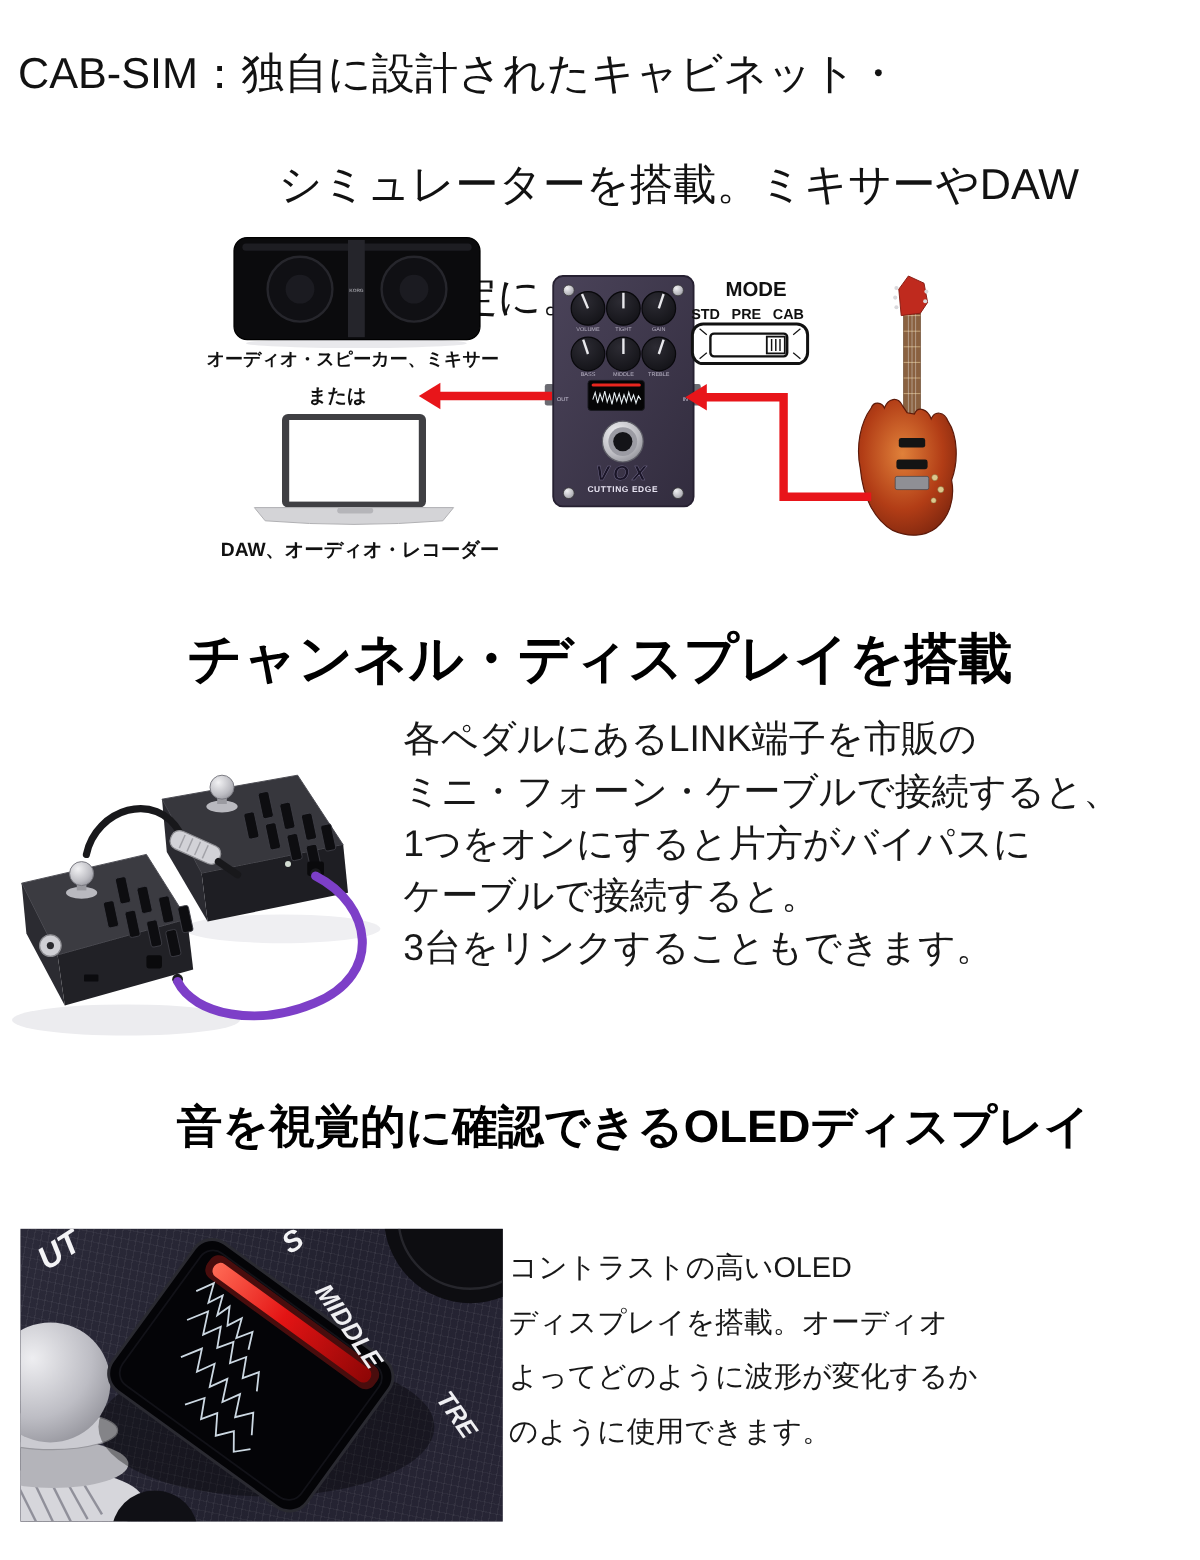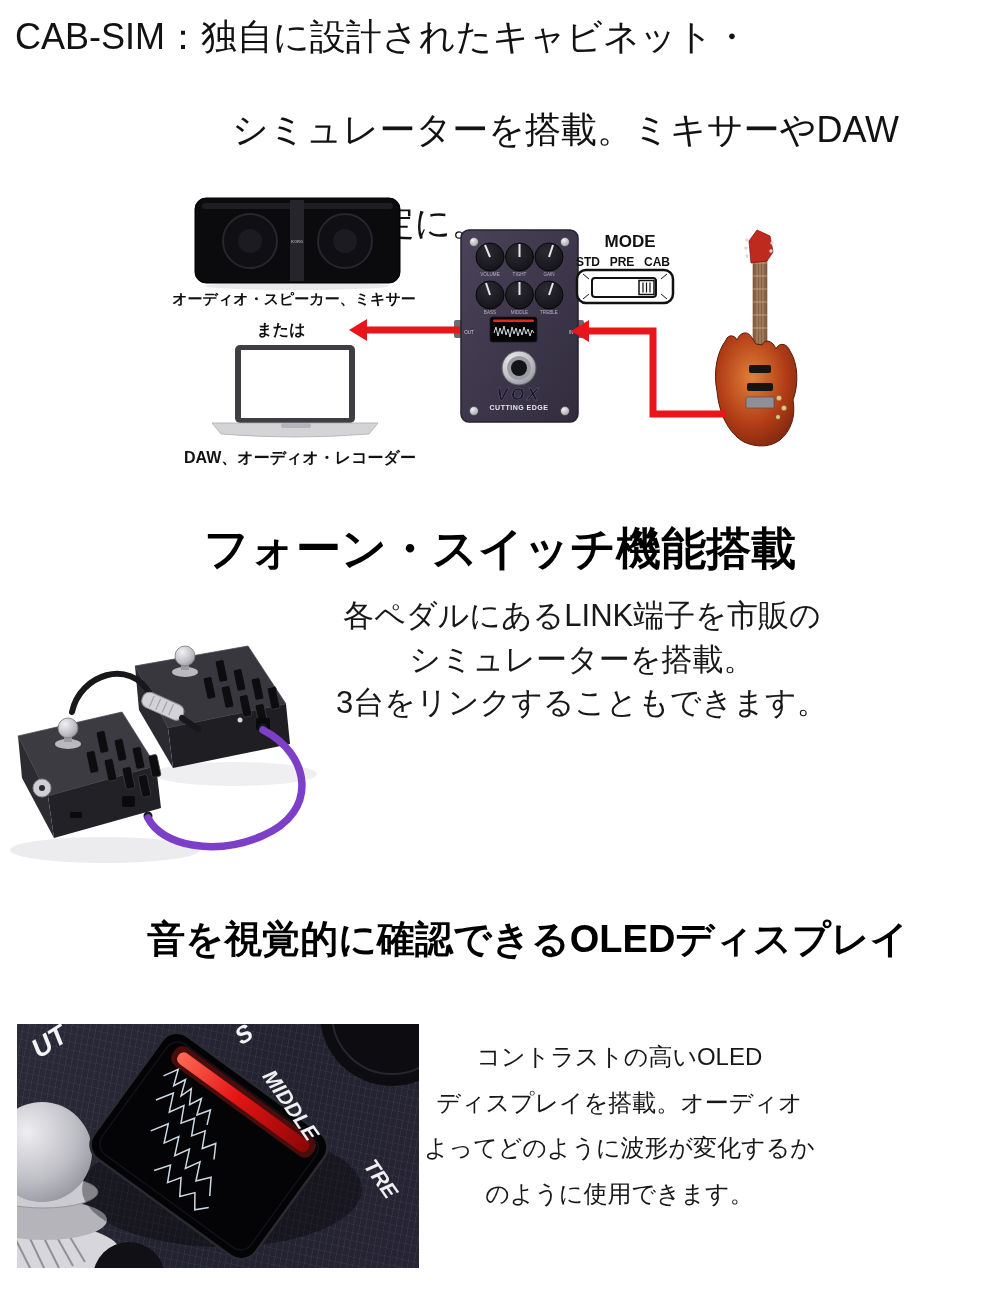--- a/index.html
+++ b/index.html
@@ -1,37 +1,37 @@
 <!DOCTYPE html>
 <html><head>
 <meta charset="utf-8">
 <style>
   html,body{margin:0;padding:0;background:#fff;}
   #page{
     position:relative;width:1000px;height:1300px;background:#fff;overflow:hidden;
     font-family:"Liberation Sans","DejaVu Sans",sans-serif;color:#141414;
   }
   
-  .cab-text{position:absolute;left:15px;top:12px;font-size:36px;line-height:49px;color:#121212;}
+  .cab-text{position:absolute;left:15px;top:36px;font-size:36px;line-height:49px;color:#121212;}
   .cab-line{white-space:nowrap;}
   .cab-line.indent{margin-left:217px;margin-top:44px;}
   
   .diagram-svg{position:absolute;left:0;top:185px;}
   
   .sec-heading{
     position:absolute;left:0;width:1000px;text-align:center;
     font-weight:900;color:#000;letter-spacing:0px;white-space:nowrap;
   }
   #heading-channel{top:519px;font-size:45px;}
   #heading-oled{top:914px;font-size:38px;padding-left:28px;}
   
   .para{position:absolute;color:#181818;}
   #para-channel{left:336px;top:594px;font-size:31px;line-height:43.5px;}
   #para-oled{left:424px;top:1034px;font-size:24px;line-height:45.5px;}
-  .para div{white-space:nowrap;text-align:center;}
+  .para div{white-space:nowrap;}
   
   .link-photo{position:absolute;left:10px;top:616px;width:320px;height:276px;}
   
   .oled-photo{
     position:absolute;left:17px;top:1024px;width:402px;height:244px;overflow:hidden;
     background:
       repeating-linear-gradient(100deg, rgba(255,255,255,0.05) 0 1px, rgba(0,0,0,0) 1px 6px),
       repeating-linear-gradient(12deg, rgba(255,255,255,0.04) 0 1px, rgba(0,0,0,0) 1px 8px),
       linear-gradient(118deg,#2b2a39 0%,#232230 55%,#272535 100%);
   }
@@ -205,21 +205,21 @@
     <g>
       <line x1="460" y1="330" x2="366" y2="330" stroke-width="7" stroke="#e8151a"></line>
       <polygon points="367,319 367,341 349,330" fill="#e8151a"></polygon>
     </g>
     <g>
       <path d="M 726,414 L 653,414 L 653,331 L 588,331" fill="none" stroke-width="7" stroke="#e8151a"></path>
       <polygon points="589,320 589,342 571,331" fill="#e8151a"></polygon>
     </g>
   </svg>
 
-  <div id="heading-channel" class="sec-heading">フォーン・スイッチ機能搭載</div>
+  <div id="heading-channel" class="sec-heading">チャンネル・ディスプレイを搭載</div>
 
   <svg class="link-photo" width="320" height="276" viewBox="0 0 320 276">
     <defs>
       <radialGradient id="silver2" cx="0.35" cy="0.3" r="0.9">
         <stop offset="0" stop-color="#f2f2f4"></stop>
           <stop offset="0.6" stop-color="#bcbcc2"></stop>
           <stop offset="1" stop-color="#84848c"></stop>
       </radialGradient>
     </defs>
     <ellipse cx="95" cy="234" rx="95" ry="13" fill="#ececef"></ellipse>
@@ -283,21 +283,23 @@
 
     <g>
       <circle cx="253" cy="112" r="4.5" fill="#1a1a1e"></circle>
       <circle cx="138" cy="200" r="4.5" fill="#1a1a1e"></circle>
       <path d="M 253,114 C 300,138 310,196 252,220 C 205,240 152,230 138,202" fill="none" stroke-width="7.5" stroke-linecap="round" stroke="#7d3fc8"></path>
     </g>
   </svg>
 
   <div id="para-channel" class="para">
     <div>各ペダルにあるLINK端子を市販の</div>
-    <div>シミュレーターを搭載。</div>
+    <div>ミニ・フォーン・ケーブルで接続すると、</div>
+    <div>1つをオンにすると片方がバイパスに</div>
+    <div>ケーブルで接続すると。</div>
     <div>3台をリンクすることもできます。</div>
   </div>
 
   <div id="heading-oled" class="sec-heading">音を視覚的に確認できるOLEDディスプレイ</div>
 
   <div class="oled-photo">
     <svg width="402" height="244" viewBox="0 0 402 244">
       <defs>
         <radialGradient id="fsGrad" cx="0.35" cy="0.3" r="0.9">
           <stop offset="0" stop-color="#eeeef1"></stop>

